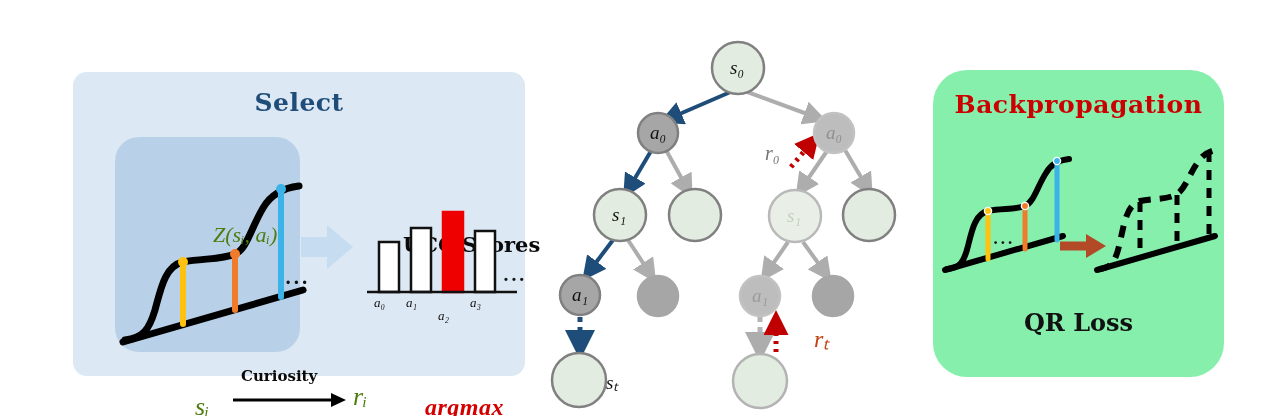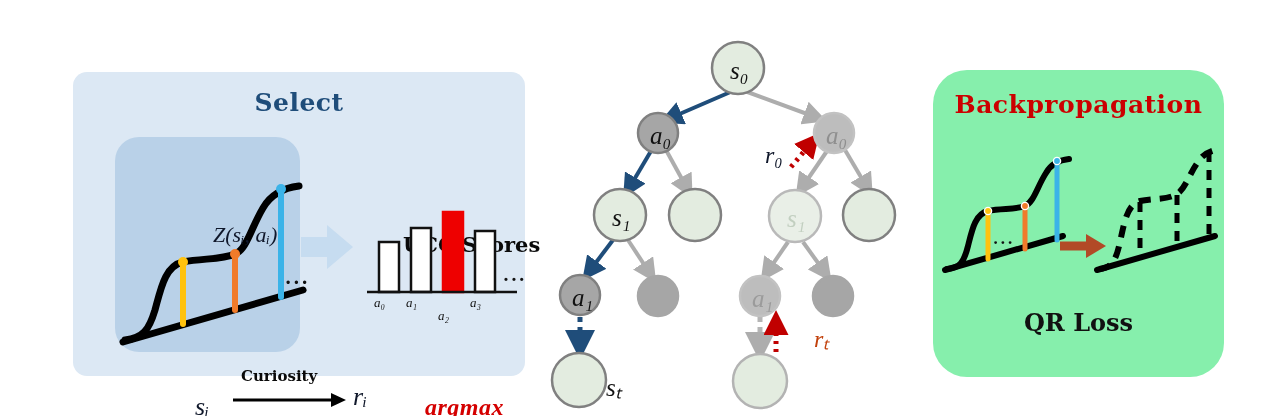--- a/index.html
+++ b/index.html
@@ -34,30 +34,30 @@
   .title-back{color:#cc0000;font-size:25px;left:0;top:20px;width:291px;text-align:center;}
 
   .hdr{
     font-family:"DejaVu Serif", serif;font-weight:bold;color:#0a0a0a;
     white-space:nowrap;
   }
   .ucc{font-size:21px;left:330px;top:160px;}
   .qrloss{font-size:24px;left:0;top:238px;width:291px;text-align:center;color:#111;}
   .curiosity{font-size:15px;left:168px;top:295px;}
 
-  .mathi{font-family:"Liberation Serif", serif;font-style:italic;color:#0f172a;white-space:nowrap;}
+  .mathi{font-family:"Liberation Serif", serif;font-style:italic;color:#4d7c0f;white-space:nowrap;}
   .zlabel{font-size:22px;left:140px;top:150px;}
   .s-i{font-size:26px;left:122px;top:320px;}
   .r-i{font-size:26px;left:280px;top:310px;}
   .argmax{font-size:24px;left:352px;top:322px;color:#d40000;font-weight:bold;letter-spacing:.5px;}
 
   .ticklbl{font-family:"Liberation Serif",serif;font-style:italic;font-size:13px;color:#111;}
   .dots{font-family:"DejaVu Serif",serif;font-weight:bold;color:#111;letter-spacing:2px;}
 
-  .nodelbl{font-family:"Liberation Serif",serif;font-style:italic;font-size:25px;}
+  .nodelbl{font-family:"Liberation Serif",serif;font-style:italic;font-size:19px;}
   svg{display:block;overflow:visible;}
 </style>
 </head>
 <body>
 
 <div id="stage">
 
   <div class="abs panel-select">
 
     <div class="abs title title-select">Select</div>
@@ -174,21 +174,21 @@
 
   <div class="abs nodelbl" style="left:730px;top:57px;color:#111;">s₀</div>
   <div class="abs nodelbl" style="left:650px;top:122px;color:#111;">a₀</div>
   <div class="abs nodelbl" style="left:826px;top:122px;color:#8f8f8f;">a₀</div>
   <div class="abs nodelbl" style="left:612px;top:204px;color:#111;">s₁</div>
   <div class="abs nodelbl" style="left:787px;top:205px;color:#c2cfc0;">s₁</div>
   <div class="abs nodelbl" style="left:572px;top:284px;color:#111;">a₁</div>
   <div class="abs nodelbl" style="left:752px;top:285px;color:#9b9b9b;">a₁</div>
   <div class="abs nodelbl" style="left:570px;top:369px;color:#111;margin-left:36px;">sₜ</div>
 
-  <div class="abs nodelbl" style="left:765px;top:142px;color:#0f172a;font-size:24px;">r₀</div>
+  <div class="abs nodelbl" style="left:765px;top:142px;color:#737373;font-size:20px;">r₀</div>
   <div class="abs nodelbl" style="left:814px;top:321px;color:#c2410c;font-size:24px;">rₜ</div>
 
   <div class="abs panel-back">
 
     <div class="abs title title-back">Backpropagation</div>
 
     <svg class="abs" style="left:8px;top:62px;" width="130" height="145" viewBox="0 0 130 145">
       <path d="M 4 138 L 122 104" stroke="#000" stroke-width="6" stroke-linecap="round" fill="none"></path>
       <path d="M 6 137 C 19 136 23 130 27 114 C 31 98 34 82 47 79
                C 61 76 74 78 84 74 C 93 70 96 55 105 41

